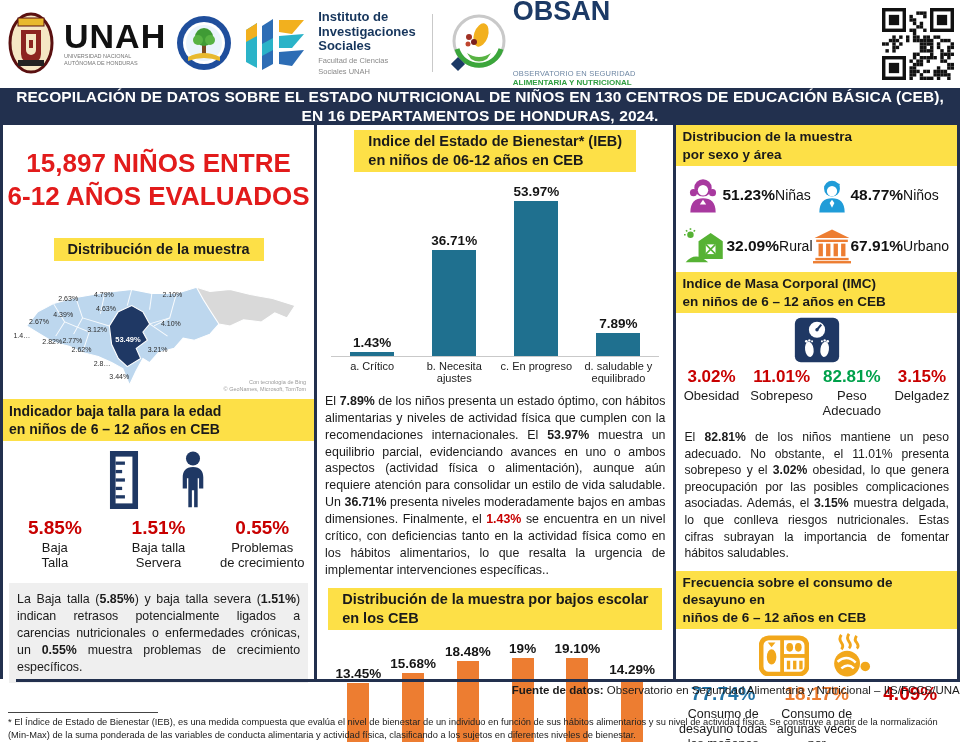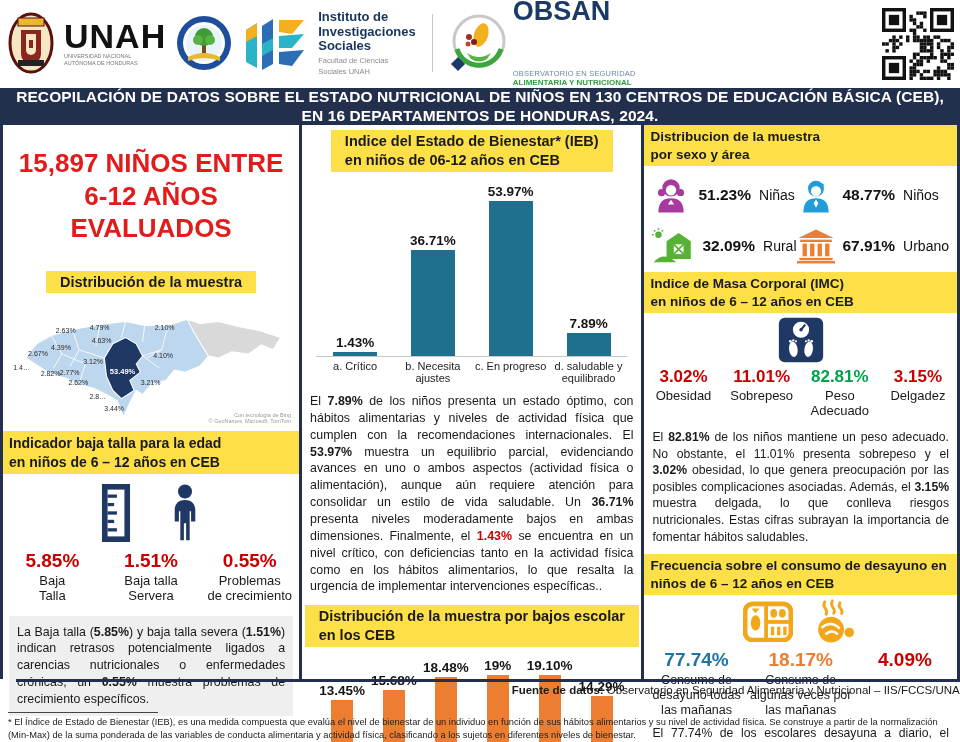--- a/index.html
+++ b/index.html
@@ -47,21 +47,21 @@
   .para.gray{background:#efefef;padding:8px 8px;}
   
   .chart{margin:4px 12px 0;}
   .bar-row{display:flex;align-items:flex-end;border-bottom:1px solid #c9c9c9;}
   .bar-col{flex:1;display:flex;flex-direction:column;align-items:center;justify-content:flex-end;}
   .bar-val{font-weight:bold;font-size:13.5px;margin-bottom:2px;color:#151515;}
   .cat-row{display:flex;margin-top:3px;}
   .cat{flex:1;text-align:center;font-size:11px;line-height:1.15;color:#222;}
   
   .sexo-grid{display:grid;grid-template-columns:1fr 1fr;row-gap:14px;padding:10px 8px 8px;}
-  .sexo-item{display:flex;align-items:center;gap:8px;justify-content:flex-start;}
+  .sexo-item{display:flex;align-items:center;justify-content:flex-start;}
   .sexo-item .v{font-weight:bold;font-size:15.5px;color:#111;}
   .sexo-item .l{font-size:14px;color:#111;}
   .imc-icon-wrap,.desa-icons{display:flex;justify-content:center;align-items:center;gap:14px;margin-top:4px;}
   .imc-stats{display:flex;margin-top:4px;}
   .imc-stats .v{font-weight:bold;font-size:17px;}
   .imc-stats .l{font-size:13px;margin-top:2px;white-space:pre-line;line-height:1.15;}
   .desa-stats{display:flex;margin-top:6px;}
   .desa-stats .v{font-weight:bold;font-size:19px;}
   .desa-stats .l{font-size:12.5px;margin-top:2px;white-space:pre-line;line-height:1.2;}
   .para.right{margin:10px 8px 0;font-size:12.2px;}

